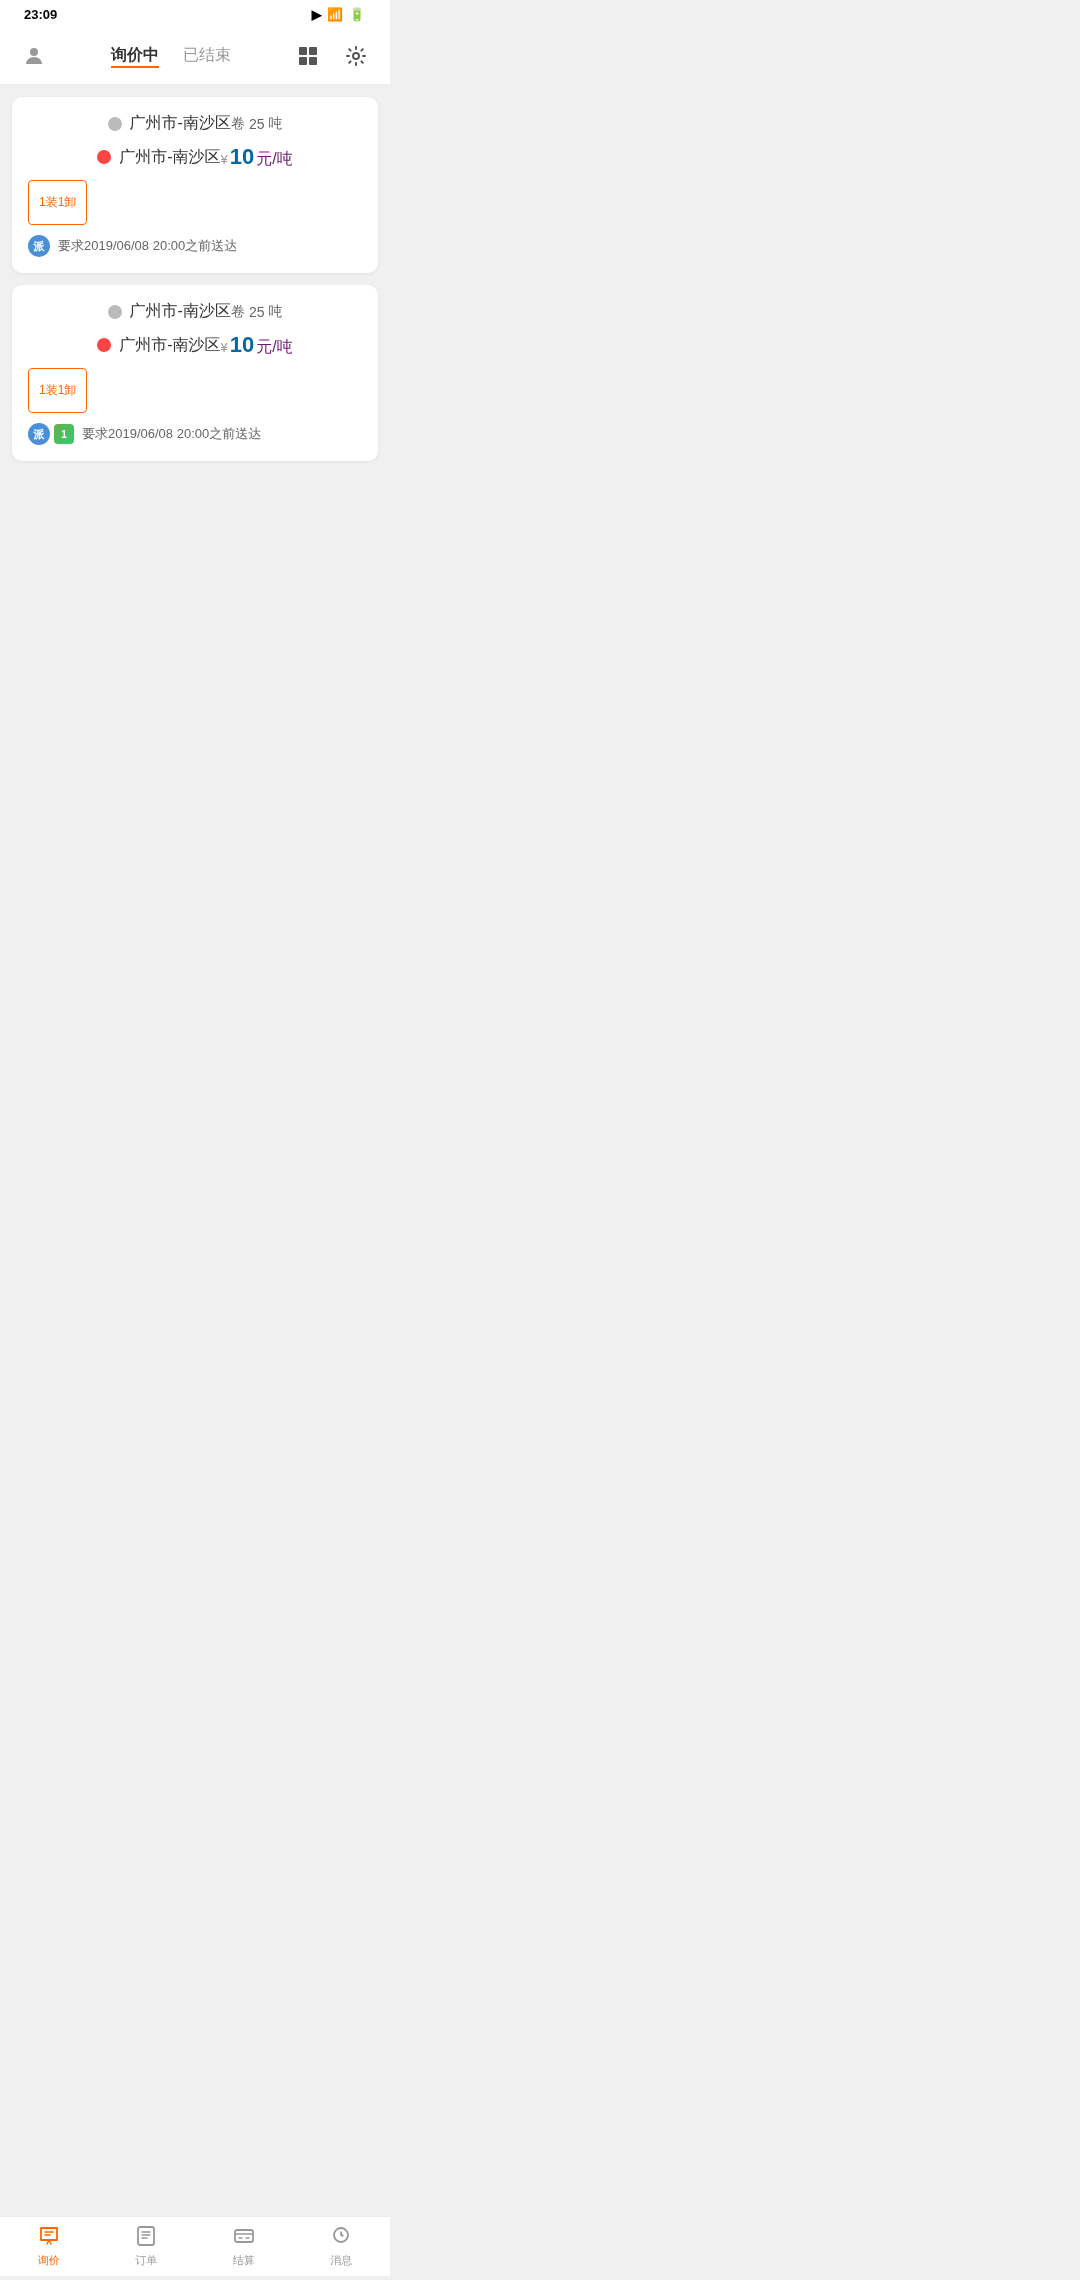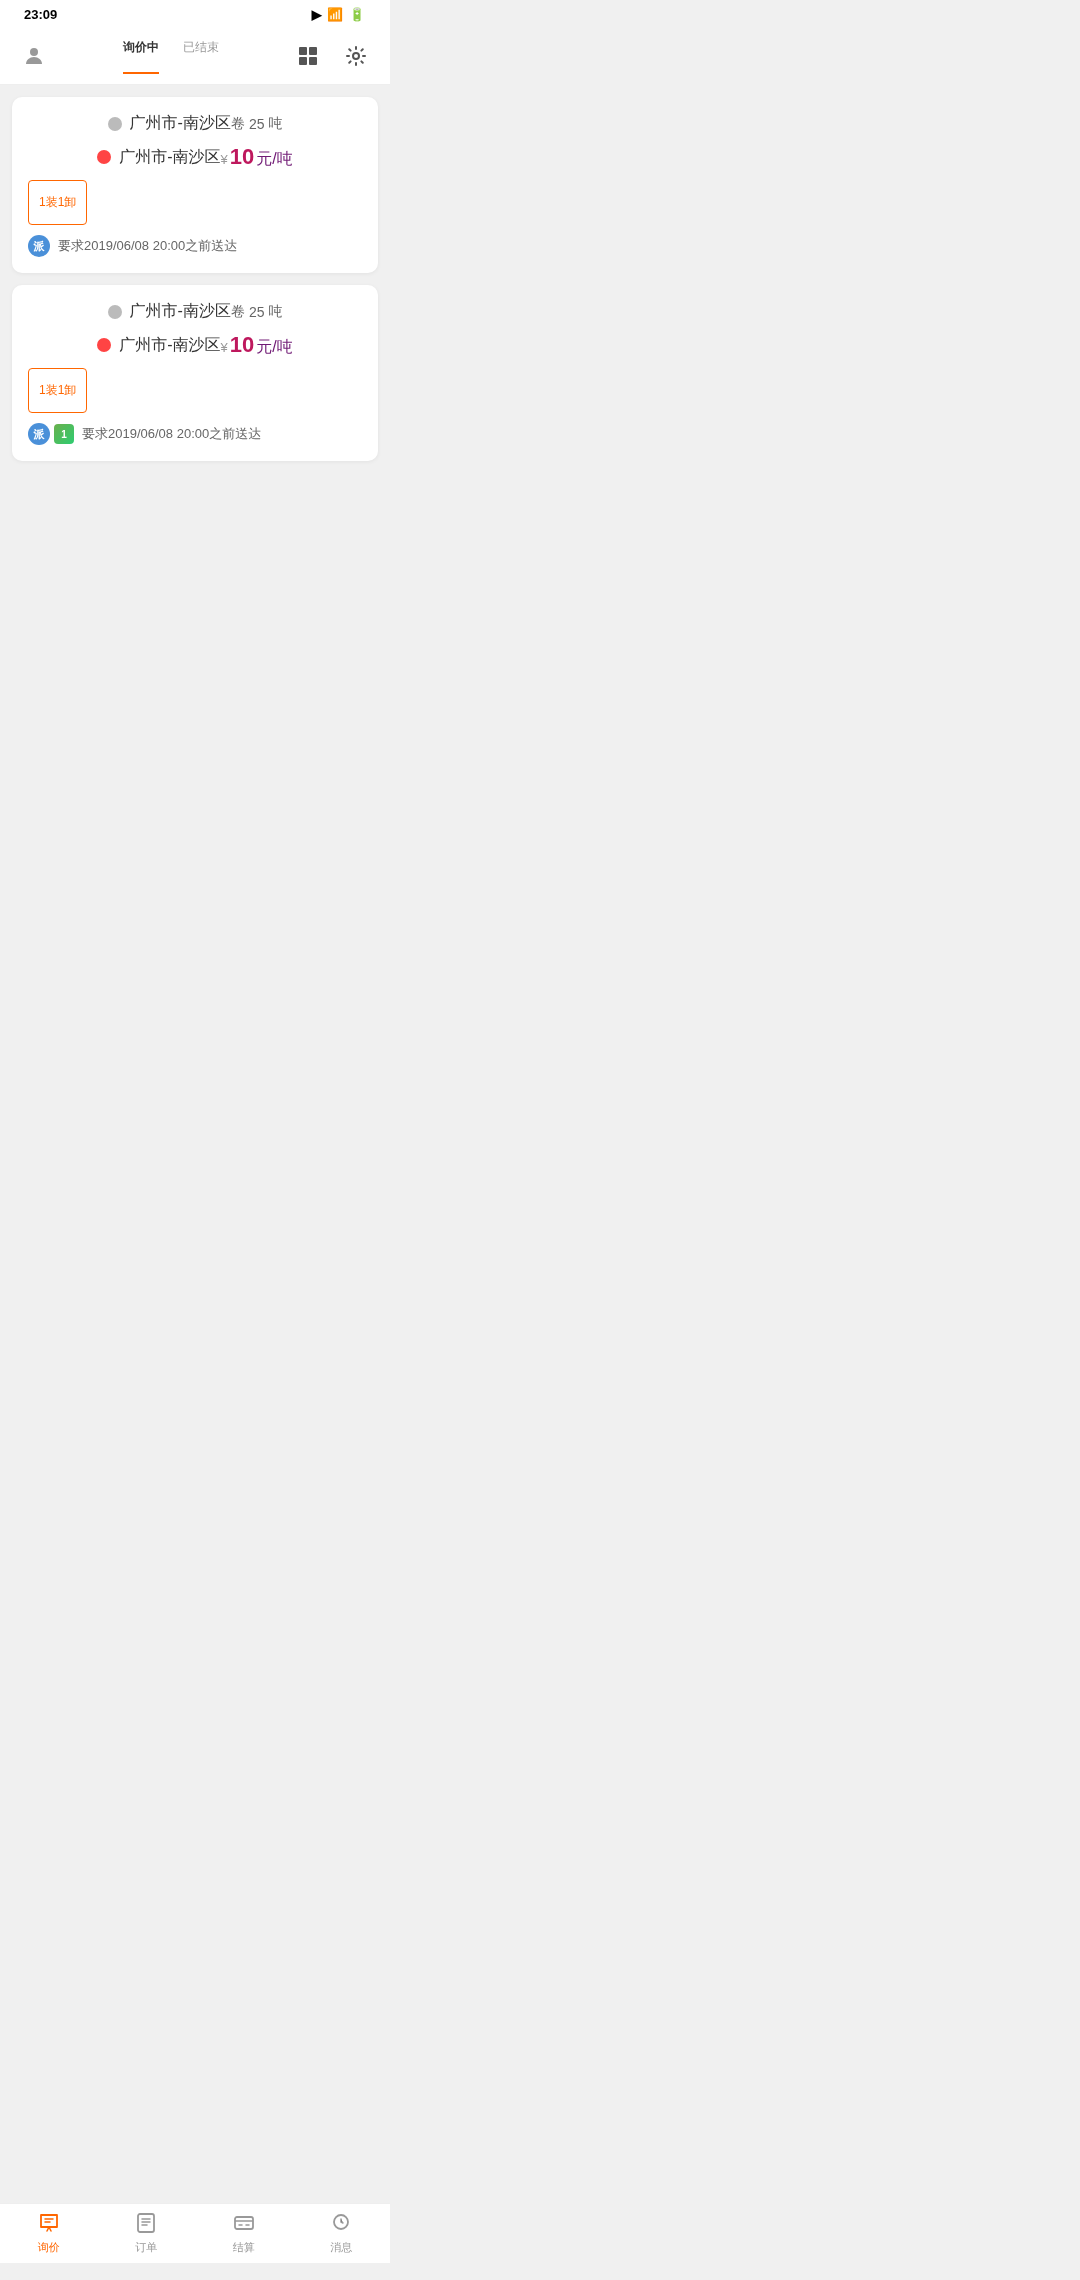--- a/index.html
+++ b/index.html
@@ -49,24 +49,24 @@
       display: flex;
       align-items: center;
       justify-content: center;
       cursor: pointer;
     }
     .nav-tabs {
       display: flex;
       gap: 24px;
     }
     .nav-tab {
-      font-size: 12px;
+      font-size: 16px;
       color: #999;
       cursor: pointer;
-      padding-bottom: 16px;
+      padding-bottom: 0;
     }
     .nav-tab.active {
       color: #333;
       font-weight: 600;
       border-bottom: 2px solid #ff6600;
     }
     .nav-right-icons {
       display: flex;
       align-items: center;
       gap: 12px;
@@ -128,21 +128,21 @@
       display: flex;
       align-items: baseline;
       gap: 2px;
     }
     .price-symbol {
       font-size: 13px;
       color: #999;
     }
     .price-amount {
       font-size: 22px;
-      color: #be185d;
+      color: #0369a1;
       font-weight: 700;
     }
     .price-unit {
       font-size: 16px;
       color: #701a75;
     }
 
     .tag-row {
       margin: 10px 0 10px 0;
     }
@@ -203,21 +203,21 @@
       justify-content: center;
       color: #fff;
       font-size: 10px;
       font-weight: 700;
       flex-shrink: 0;
     }
 
     
     .bottom-nav {
       position: fixed;
-      bottom: 17px;
+      bottom: 4px;
       left: 0;
       width: 390px;
       height: 60px;
       background: #fff;
       border-top: 1px solid #eee;
       display: flex;
       align-items: stretch;
     }
     .bottom-nav-item {
       flex: 1;

